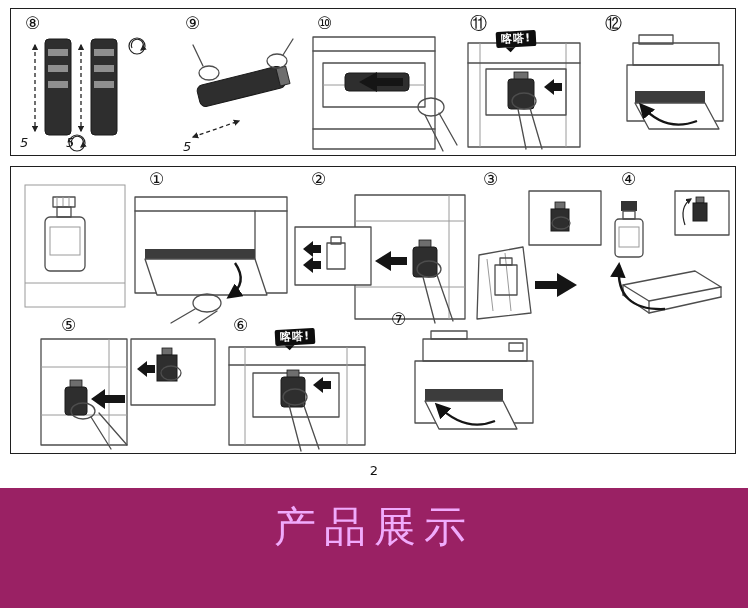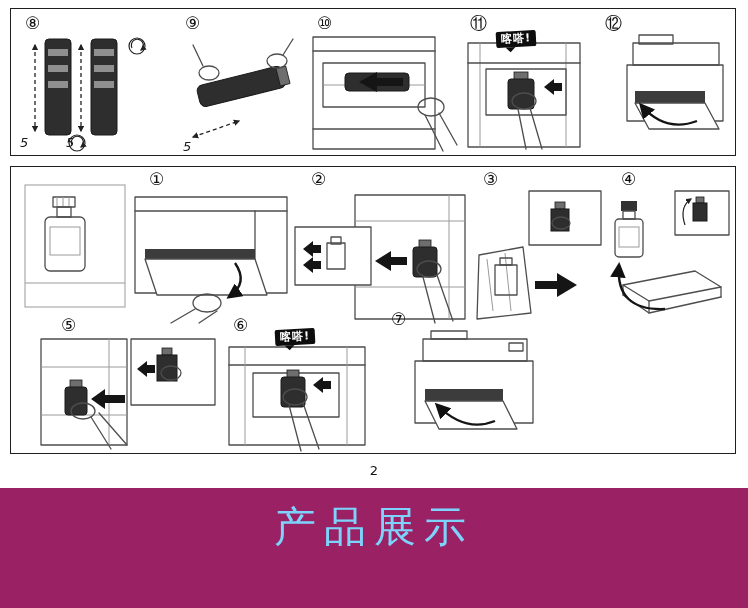--- a/index.html
+++ b/index.html
@@ -5,21 +5,21 @@
   html,body{margin:0;padding:0;background:#fff;}
   .page{position:relative;width:748px;height:608px;background:#ffffff;font-family:"DejaVu Sans",sans-serif;overflow:hidden;}
   .panel{position:absolute;border:1px solid #1f1f1f;background:#ffffff;box-sizing:border-box;}
   .step{position:absolute;}
   .step-label{position:absolute;font-size:17px;line-height:17px;color:#111;z-index:2;}
   .ill{position:absolute;}
   .callout{position:absolute;background:#0d0d0d;color:#ffffff;font-weight:bold;font-size:11px;line-height:14px;padding:1px 5px;border-radius:2px;z-index:3;letter-spacing:1px;transform:rotate(-3deg);}
   .callout::after{content:"";position:absolute;left:9px;bottom:-5px;border:5px solid transparent;border-top-color:#0d0d0d;border-bottom:0;}
   .pagenum{position:absolute;left:0;right:0;top:463px;text-align:center;font-size:13px;color:#111;}
   .banner{position:absolute;left:0;top:488px;width:748px;height:120px;background:#9a2164;}
-  .banner-title{color:#7dd3fc;text-align:center;font-size:42px;line-height:46px;padding-top:16px;letter-spacing:8px;font-family:"DejaVu Sans",sans-serif;}
+  .banner-title{color:#f0abfc;text-align:center;font-size:42px;line-height:46px;padding-top:16px;letter-spacing:8px;font-family:"DejaVu Sans",sans-serif;}
   
   .ln{fill:none;stroke:#4d4d4d;stroke-width:1.3;stroke-linejoin:round;stroke-linecap:round;}
   .lt{fill:none;stroke:#9a9a9a;stroke-width:1;}
   .dk{fill:#2e2e2e;stroke:#1a1a1a;stroke-width:1;}
   .md{fill:#6e6e6e;stroke:#1a1a1a;stroke-width:0.8;}
   .wh{fill:#ffffff;stroke:#4d4d4d;stroke-width:1.3;stroke-linejoin:round;}
   .arr{fill:#151515;stroke:none;}
   .arrln{fill:none;stroke:#151515;stroke-width:2.4;}
   .thin{fill:none;stroke:#222;stroke-width:1.2;}
   .dash{fill:none;stroke:#222;stroke-width:1.3;stroke-dasharray:4 3;}

